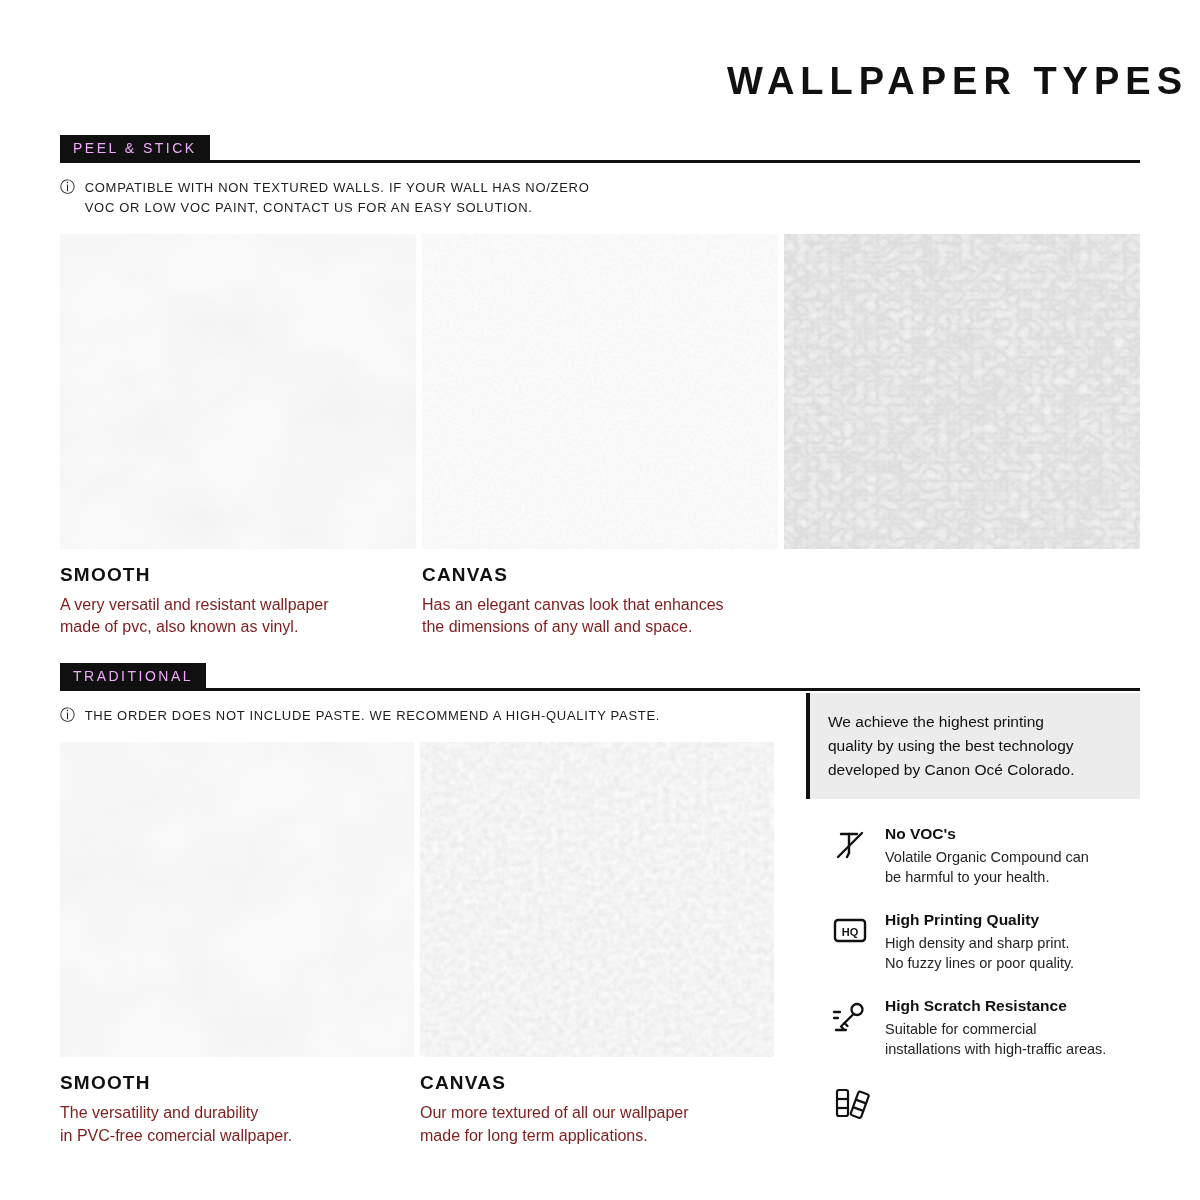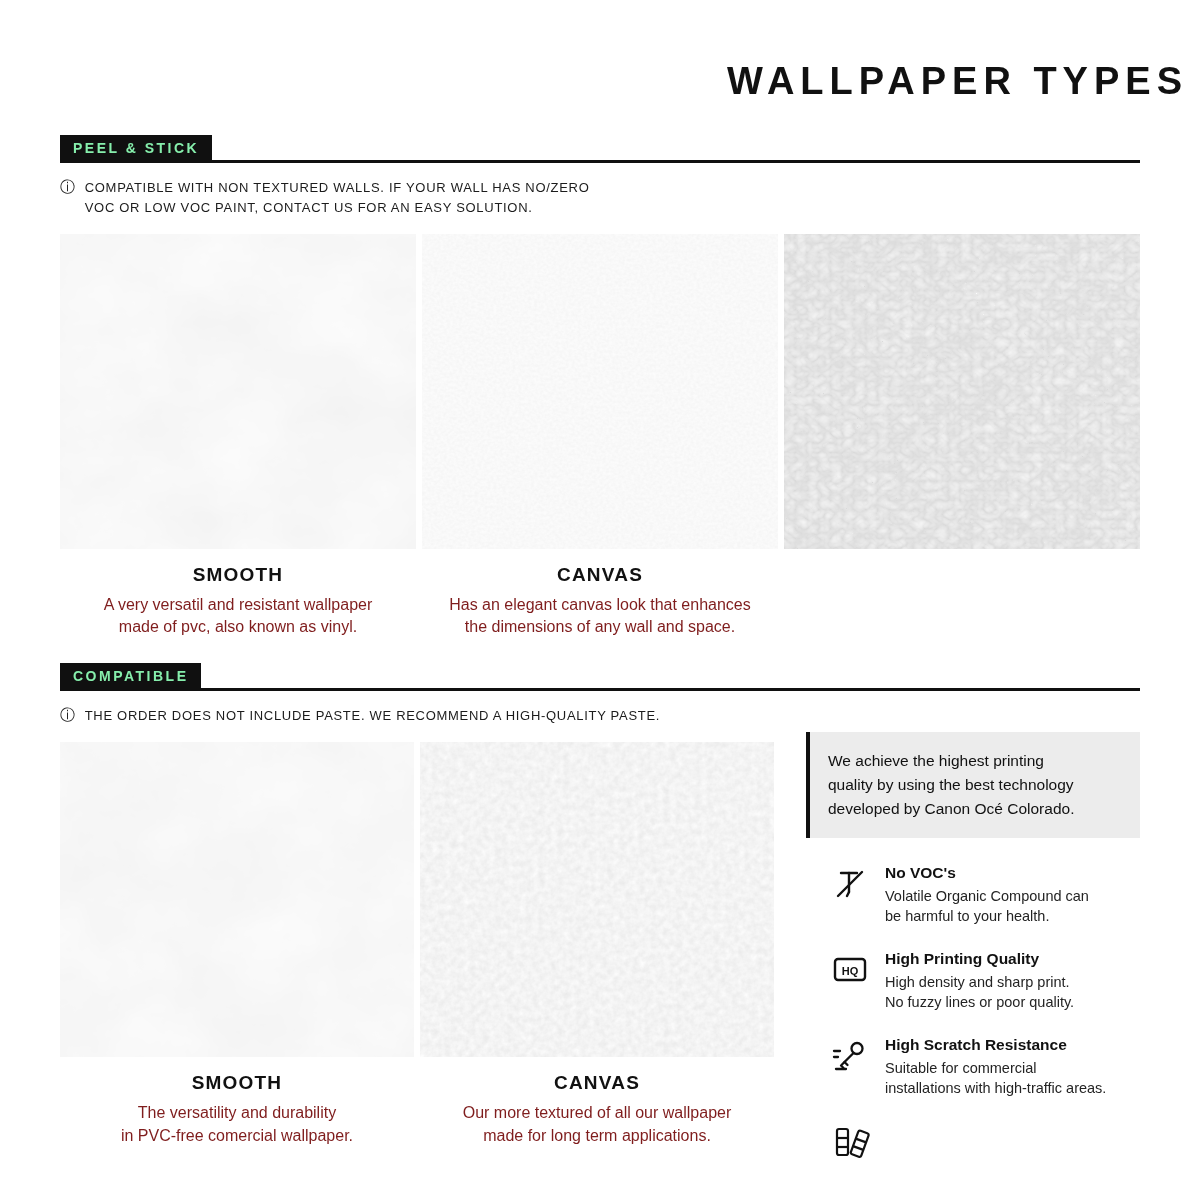--- a/index.html
+++ b/index.html
@@ -12,44 +12,44 @@
   .page { width:1200px; height:1200px; }
   .title {
     margin:12px; padding-top:48px; text-align:right;
     font-size:38px; font-weight:700; letter-spacing:6px; color:#111;
   }
   .content { padding:0 60px; }
 
   .section-bar { margin-top:32px; border-bottom:3px solid #101010; }
   .section-bar.trad { margin-top:24px; }
   .section-label {
-    display:inline-block; background:#101010; color:#86efac;
-    font-size:14px; font-weight:700; letter-spacing:2.5px;
+    display:inline-block; background:#101010; color:#f0abfc;
+    font-size:14px; font-weight:400; letter-spacing:2.5px;
     padding:5px 13px 4px; vertical-align:bottom;
   }
 
   .note {
     display:flex; gap:9px; align-items:flex-start; margin-top:15px;
     font-size:13px; letter-spacing:0.7px; color:#1c1c1c;
   }
   .info-icon { font-size:15px; line-height:1.25; }
   .note-text div { line-height:1.5; }
 
-  .swatch-grid { display:grid; gap:6px; margin-top:17px;text-align:center; }
+  .swatch-grid { display:grid; gap:6px; margin-top:17px; }
   .swatch-grid.three { grid-template-columns:repeat(3,1fr); }
   .swatch-grid.two { grid-template-columns:repeat(2,1fr); }
   figure.swatch { margin:0; }
   .swatch-img { height:315px; background:#f6f6f6; overflow:hidden; }
   svg.tex { display:block; width:100%; height:100%; }
   .swatch-name { font-size:19px; font-weight:700; letter-spacing:1.2px; margin:15px 0 0; color:#111; }
   .swatch-desc { font-size:16px; line-height:1.4; margin:8px 0 0; color:#7f1d1d; white-space:pre-line; }
 
   .trad-row { display:flex; gap:32px; }
   .trad-left { flex:0 0 714px; width:714px; }
-  .info-panel { flex:1; padding-top:22px;margin-top:19px; }
+  .info-panel { flex:1; padding-top:2px; }
   .quote-box {
     background:#ececec; border-left:4px solid #101010;
     padding:17px 18px; font-size:15.5px; line-height:1.55;
     color:#111; white-space:pre-line;
   }
   .features { margin-top:26px; padding-left:24px; display:flex; flex-direction:column; gap:24px; }
   .feature { display:flex; gap:15px; align-items:flex-start; }
   .f-icon { flex:0 0 40px; width:40px; height:40px; }
   .f-icon svg { width:40px; height:40px; display:block; }
   .f-title { font-size:15.5px; font-weight:700; color:#111; }
@@ -143,21 +143,21 @@
               </filter>
             </defs>
             <rect width="100%" height="100%" fill="#f4f4f4" filter="url(#t3)"></rect>
           </svg>
         </div>
       </figure>
 
     </div>
 
     <div class="section-bar trad">
-      <span class="section-label">COMPATIBLE</span>
+      <span class="section-label">TRADITIONAL</span>
     </div>
 
     <div class="trad-row">
 
       <div class="trad-left">
         <div class="note">
           <span class="info-icon">ⓘ</span>
           <div class="note-text">
             <div>THE ORDER DOES NOT INCLUDE PASTE. WE RECOMMEND A HIGH-QUALITY PASTE.</div>
           </div>

